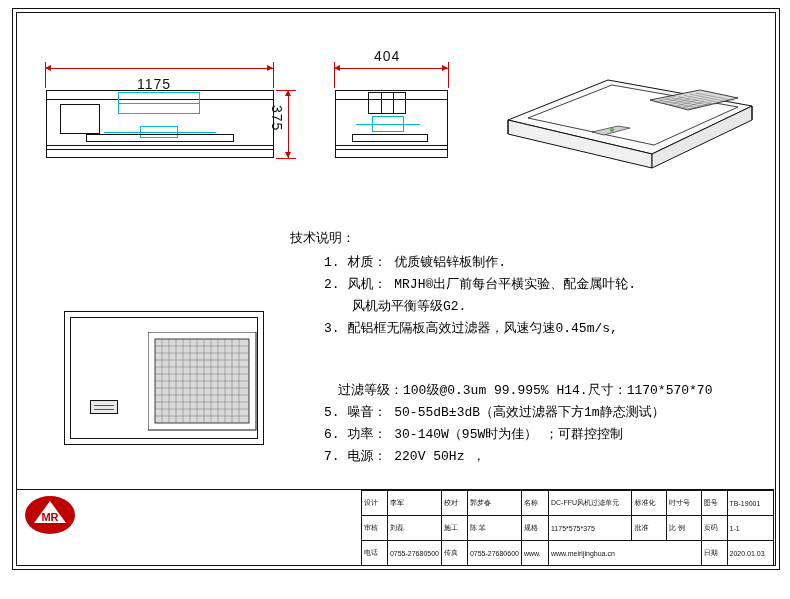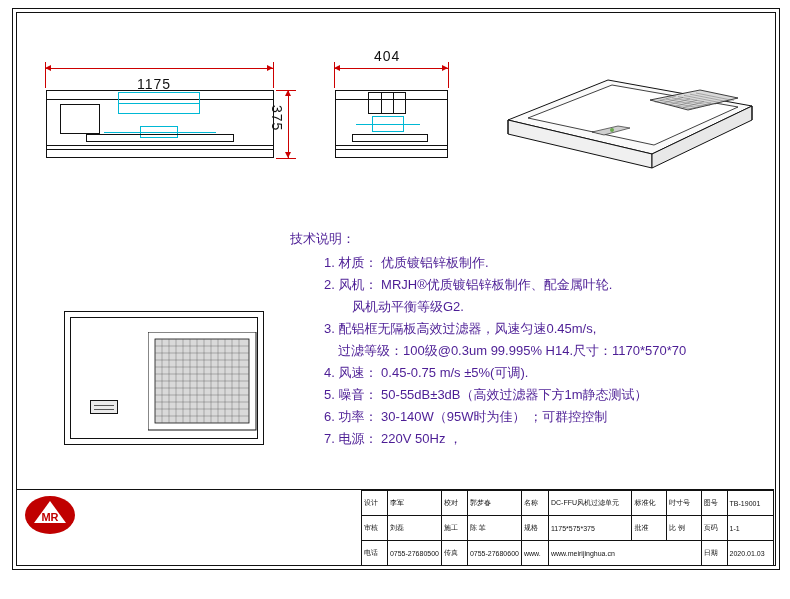--- a/index.html
+++ b/index.html
@@ -19,21 +19,21 @@
   .redline{position:absolute;background:#cc0000;height:1px;}
   .redvert{position:absolute;background:#cc0000;width:1px;}
   .arrowL,.arrowR{position:absolute;width:0;height:0;border-top:3px solid transparent;border-bottom:3px solid transparent;}
   .arrowL{border-right:6px solid #cc0000;}
   .arrowR{border-left:6px solid #cc0000;}
   .arrowU,.arrowD{position:absolute;width:0;height:0;border-left:3px solid transparent;border-right:3px solid transparent;}
   .arrowU{border-bottom:6px solid #cc0000;}
   .arrowD{border-top:6px solid #cc0000;}
 
   
-  .spec{position:absolute;left:290px;top:228px;width:470px;font-family:Liberation Sans, sans-serif;font-size:13px;line-height:22px;color:#4c1d95;}
+  .spec{position:absolute;left:290px;top:228px;width:470px;font-family:Liberation Mono, monospace;font-size:13px;line-height:22px;color:#000000;}
   .spec .hd{margin-bottom:2px;}
   .spec .row{display:block;white-space:nowrap;}
   .spec .ind{padding-left:34px;}
   .spec .ind2{padding-left:62px;}
 
   
   .titleblock{position:absolute;left:16px;top:489px;width:758px;height:75px;border-top:1px solid #111;box-sizing:border-box;}
   .logo-wrap{position:absolute;left:8px;top:0;width:52px;height:50px;}
   .company{position:absolute;left:66px;top:22px;font-size:23px;font-weight:bold;color:#c00000;letter-spacing:1px;font-family:"Liberation Sans",sans-serif;}
   .tb-table{position:absolute;left:345px;top:0px;width:413px;height:75px;border-collapse:collapse;font-size:7px;}
@@ -164,36 +164,31 @@
   <div class="spec">
     <div class="hd">技术说明：</div>
     <div class="row ind">
       <span>1.</span>
       <span>材质：</span>
       <span>优质镀铝锌板制作.</span>
     </div>
     <div class="row ind">
       <span>2.</span>
       <span>风机：</span>
-      <span>MRJH®优质镀铝锌板制作、配金属叶轮.</span>
+      <span>MRJH®出厂前每台平横实验、配金属叶轮.</span>
     </div>
     <div class="row ind2">
       <span>风机动平衡等级G2.</span>
     </div>
     <div class="row ind">
       <span>3.</span>
       <span>配铝框无隔板高效过滤器，风速匀速0.45m/s,</span>
     </div>
-    <div class="row ind2" style="padding-left:48px;">
+    <div class="row ind2" style="padding-left:48px;margin-top:40px;">
       <span>过滤等级：100级@0.3um 99.995% H14.尺寸：1170*570*70</span>
-    </div>
-    <div class="row ind">
-      <span>4.</span>
-      <span>风速：</span>
-      <span>0.45-0.75 m/s ±5%(可调).</span>
     </div>
     <div class="row ind">
       <span>5.</span>
       <span>噪音：</span>
       <span>50-55dB±3dB（高效过滤器下方1m静态测试）</span>
     </div>
     <div class="row ind">
       <span>6.</span>
       <span>功率：</span>
       <span>30-140W（95W时为佳） ；可群控控制</span>

